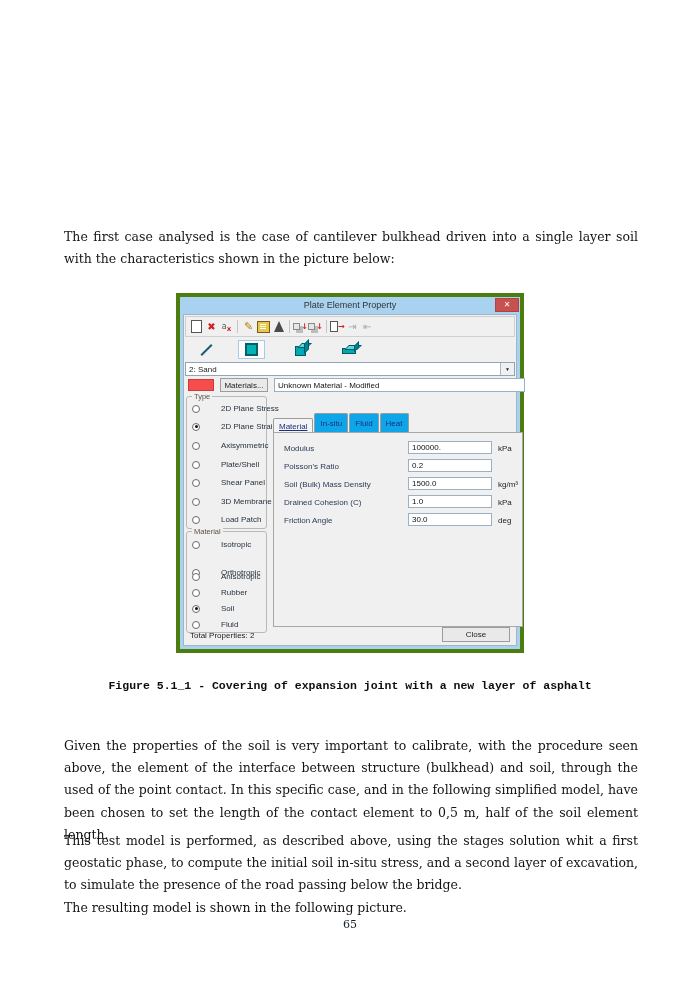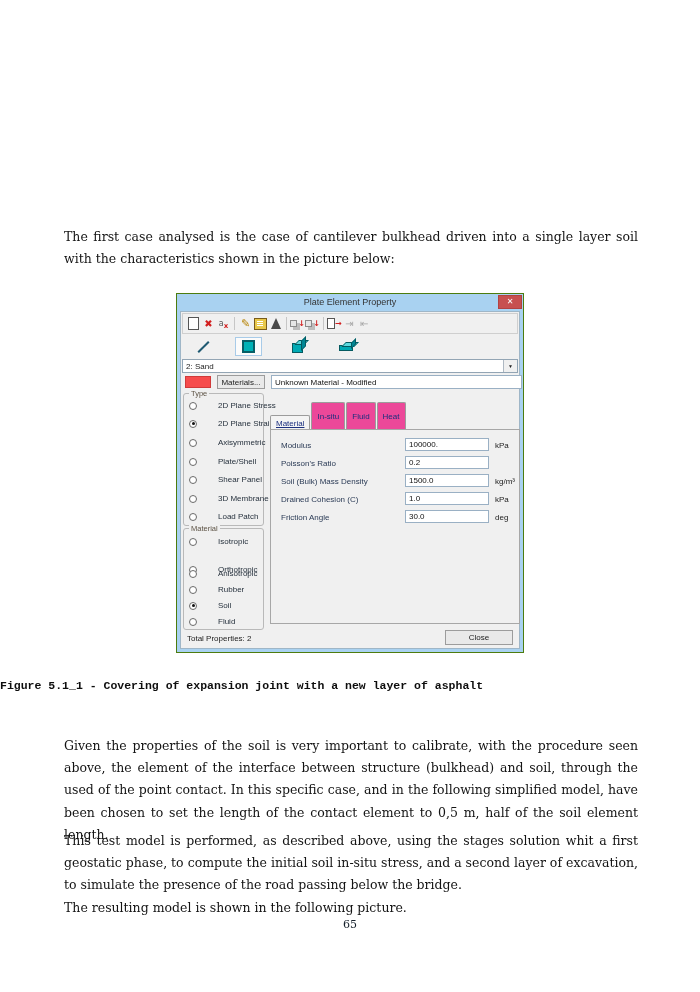--- a/index.html
+++ b/index.html
@@ -2,25 +2,25 @@
 <html><head>
 <meta charset="utf-8">
 <style>
   html,body{margin:0;padding:0;background:#ffffff;overflow:hidden;}
   .page{position:relative;width:700px;height:992px;background:#ffffff;font-family:"DejaVu Serif",serif;color:#111;}
 
   
   .para{position:absolute;left:64px;width:574px;font-size:12.5px;line-height:22.4px;text-align:justify;color:#141414;}
   .heading{position:absolute;left:64px;top:172px;font-size:18px;color:#000;font-weight:normal;}
   .heading .num{margin-right:14px;}
-  .caption{position:absolute;left:0;top:667px;width:700px;text-align:left;font-family:"Liberation Mono",monospace;font-weight:bold;font-size:11.5px;color:#0d0d0d;}
+  .caption{position:absolute;left:0;top:667px;width:700px;text-align:center;font-family:"Liberation Mono",monospace;font-weight:bold;font-size:11.5px;color:#0d0d0d;}
   .pageno{position:absolute;left:0;top:918px;width:700px;text-align:center;font-size:11px;color:#15202b;}
 
   
-  .dialog{position:absolute;left:176px;top:293px;width:348px;height:360px;background:#a9d2f1;border:1px solid #4d7c0f;box-sizing:border-box;font-family:"Liberation Sans",sans-serif;}
+  .dialog{position:absolute;left:176px;top:293px;width:348px;height:360px;background:#a9d2f1;border:4px solid #4d7c0f;box-sizing:border-box;font-family:"Liberation Sans",sans-serif;}
   .titlebar{height:16px;position:relative;display:flex;align-items:center;justify-content:center;font-size:9px;color:#333;}
   .x-btn{position:absolute;right:1px;top:1px;width:24px;height:14px;background:#c75050;border:1px solid #b24242;color:#fff;font-size:8px;line-height:12px;text-align:center;box-sizing:border-box;}
   .client{position:absolute;left:3px;right:3px;top:17px;bottom:3px;background:#f0f0f0;border:1px solid #9fb6c7;}
 
   
   .toolbar{position:absolute;left:1px;right:1px;top:1px;height:21px;border:1px solid #cfcfcf;display:flex;align-items:center;padding:0 3px;box-sizing:border-box;background:#f0f0f0;}
   .icn{width:15px;height:15px;display:flex;align-items:center;justify-content:center;font-family:"DejaVu Sans",sans-serif;position:relative;}
   .icn.red{color:#d21f1f;font-size:10px;font-weight:bold;}
   .icn.gold{color:#b8860b;font-size:11px;}
   .icn.dis{color:#a8a8a8;font-size:10px;}
@@ -56,21 +56,21 @@
 
   
   .group{position:absolute;border:1px solid #b9b9b9;border-radius:3px;}
   .group-label{position:absolute;top:-5px;left:5px;background:#f0f0f0;padding:0 2px;font-size:7.5px;color:#5c5244;}
   .radio-row{position:absolute;left:5px;display:flex;align-items:center;gap:21px;font-size:8px;color:#26313d;white-space:nowrap;}
   .radio{width:8px;height:8px;border:1px solid #6a6a6a;border-radius:50%;background:#fff;position:relative;box-sizing:border-box;flex:0 0 auto;}
   .radio.checked::after{content:"";position:absolute;left:1.5px;top:1.5px;width:3px;height:3px;border-radius:50%;background:#111;}
 
   
   .tabs{position:absolute;left:89px;top:103px;display:flex;align-items:flex-end;height:15px;}
-  .tab{height:28px;padding:0 5px;font-size:8px;color:#1b2f7e;background:#ec4899;border:1px solid #9c9c9c;border-bottom:none;border-radius:2px 2px 0 0;display:flex;align-items:center;margin-right:1px;box-sizing:border-box;}
+  .tab{height:20px;padding:0 5px;font-size:8px;color:#1b2f7e;background:#0ea5e9;border:1px solid #9c9c9c;border-bottom:none;border-radius:2px 2px 0 0;display:flex;align-items:center;margin-right:1px;box-sizing:border-box;}
   .tab.active{height:15px;background:#f4f4f4;text-decoration:underline;}
   .panel{position:absolute;left:89px;top:117px;width:250px;height:195px;border:1px solid #a7a7a7;background:#f0f0f0;box-sizing:border-box;}
   .frow-label{position:absolute;left:10px;font-size:8px;color:#2a3a55;white-space:nowrap;}
   .unit{position:absolute;left:224px;font-size:8px;color:#222;white-space:nowrap;}
 
   .statusbar{position:absolute;left:6px;bottom:5px;font-size:8px;color:#222;}
   .btn-close-dlg{position:absolute;right:6px;bottom:3px;width:68px;height:15px;}
   .swatch{position:absolute;left:4px;top:64px;width:26px;height:12px;background:#f64c4c;border:1px solid #d03a3a;box-sizing:border-box;}
 </style>
 </head>

